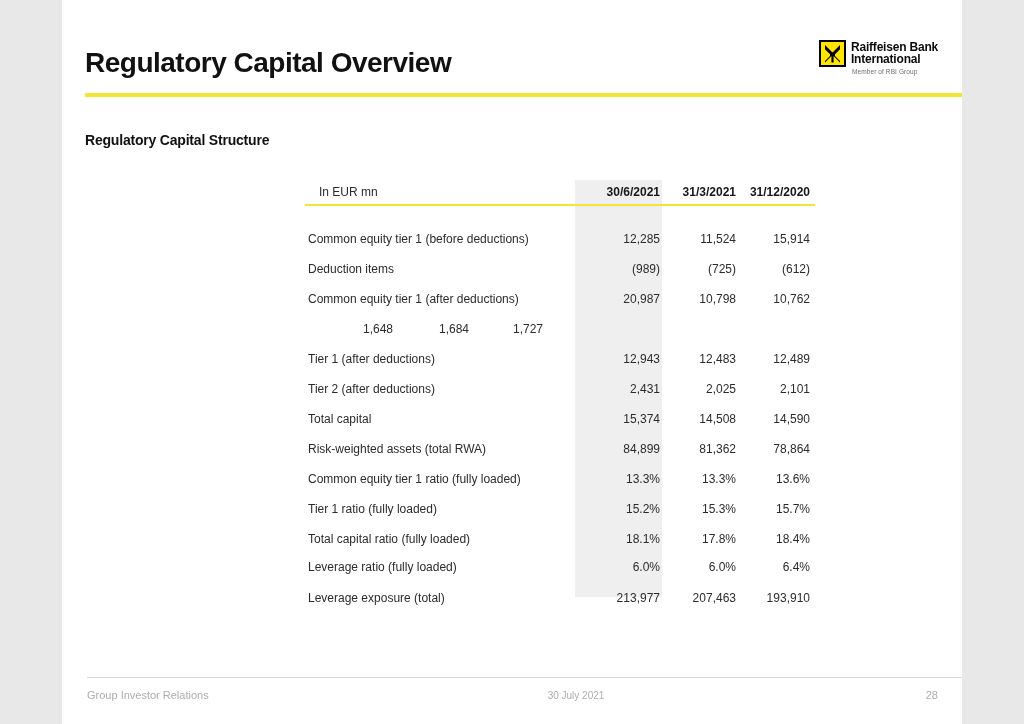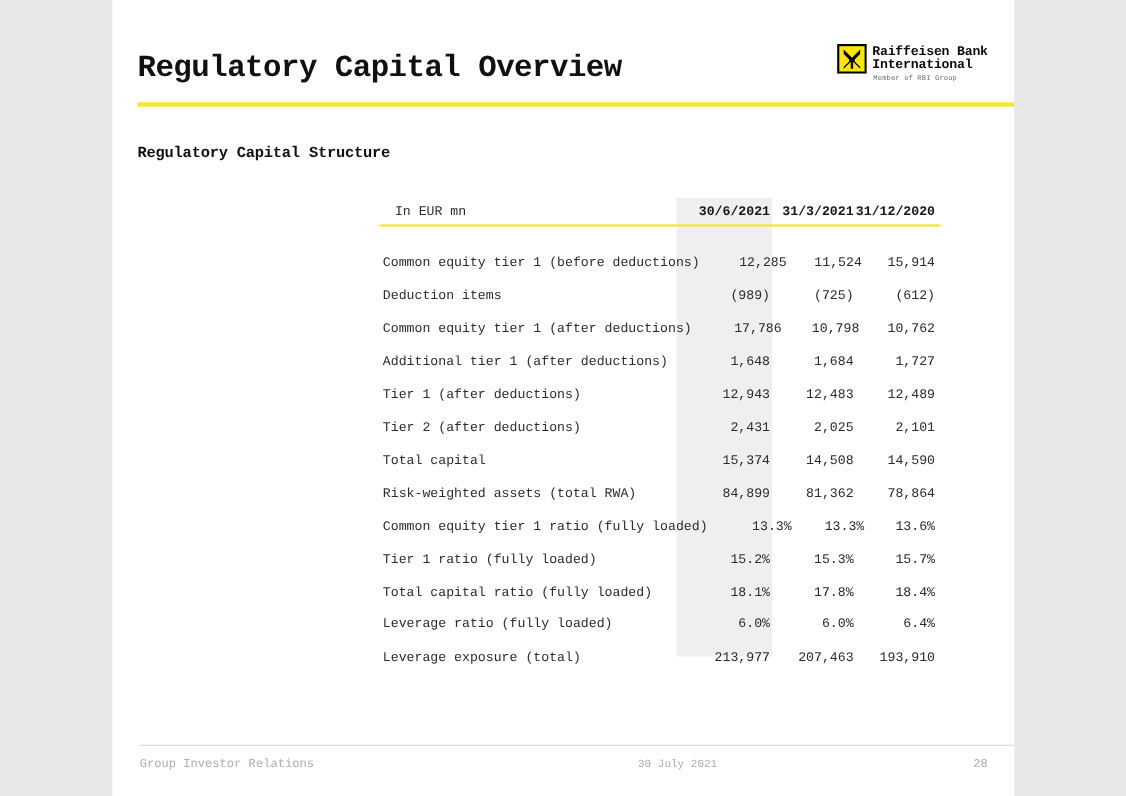--- a/index.html
+++ b/index.html
@@ -9,25 +9,24 @@
     --title-text:#111111;
     --body-text:#2B2B2B;
     --footer-text:#ADADAD;
     --footer-rule:#D9D9D9;
   }
   *{margin:0;padding:0;box-sizing:border-box;}
   html,body{background:#e8e8e8;}
   body{font-family:"Liberation Sans","DejaVu Sans",sans-serif;}
   .slide{
     position:relative;
-    width:820px;height:724px;
+    width:900px;height:724px;
     background:#ffffff;
     overflow:hidden;
     margin:0 auto;
-    font-family:Liberation Mono, monospace;
   }
   
   .page-title{
     position:absolute;left:23px;top:46px;
     font-size:28px;font-weight:bold;letter-spacing:-0.5px;
     color:var(--title-text);line-height:34px;
   }
   .title-rule{
     position:absolute;left:23px;top:93px;
     width:977px;height:4px;
@@ -143,26 +142,25 @@
           <div class="cell v3">15,914</div>
         </div>
         <div class="trow">
           <div class="cell label">Deduction items</div>
           <div class="cell v1">(989)</div>
           <div class="cell v2">(725)</div>
           <div class="cell v3">(612)</div>
         </div>
         <div class="trow">
           <div class="cell label">Common equity tier 1 (after deductions)</div>
-          <div class="cell v1">17,786</div>
+          <div class="cell v1">20,987</div>
           <div class="cell v2">10,798</div>
           <div class="cell v3">10,762</div>
         </div>
         <div class="trow">
-          <div class="cell label">Additional tier 1 (after deductions)</div>
           <div class="cell v1">1,648</div>
           <div class="cell v2">1,684</div>
           <div class="cell v3">1,727</div>
         </div>
         <div class="trow">
           <div class="cell label">Tier 1 (after deductions)</div>
           <div class="cell v1">12,943</div>
           <div class="cell v2">12,483</div>
           <div class="cell v3">12,489</div>
         </div>

